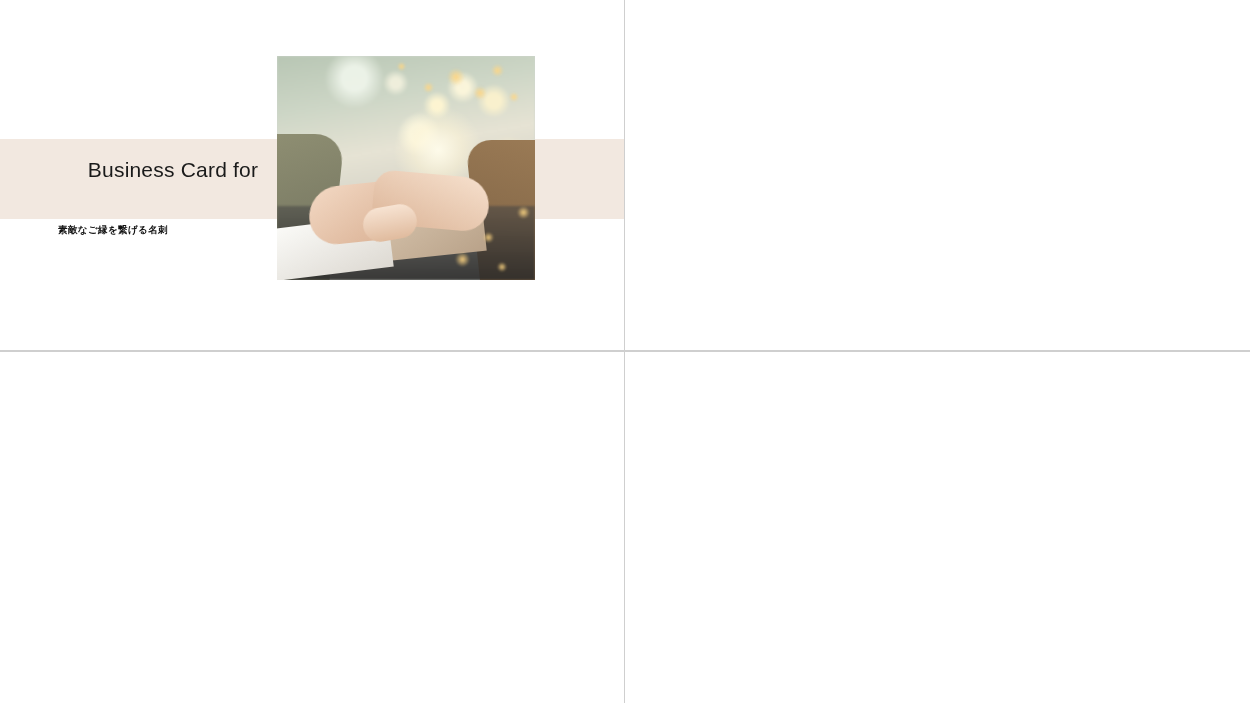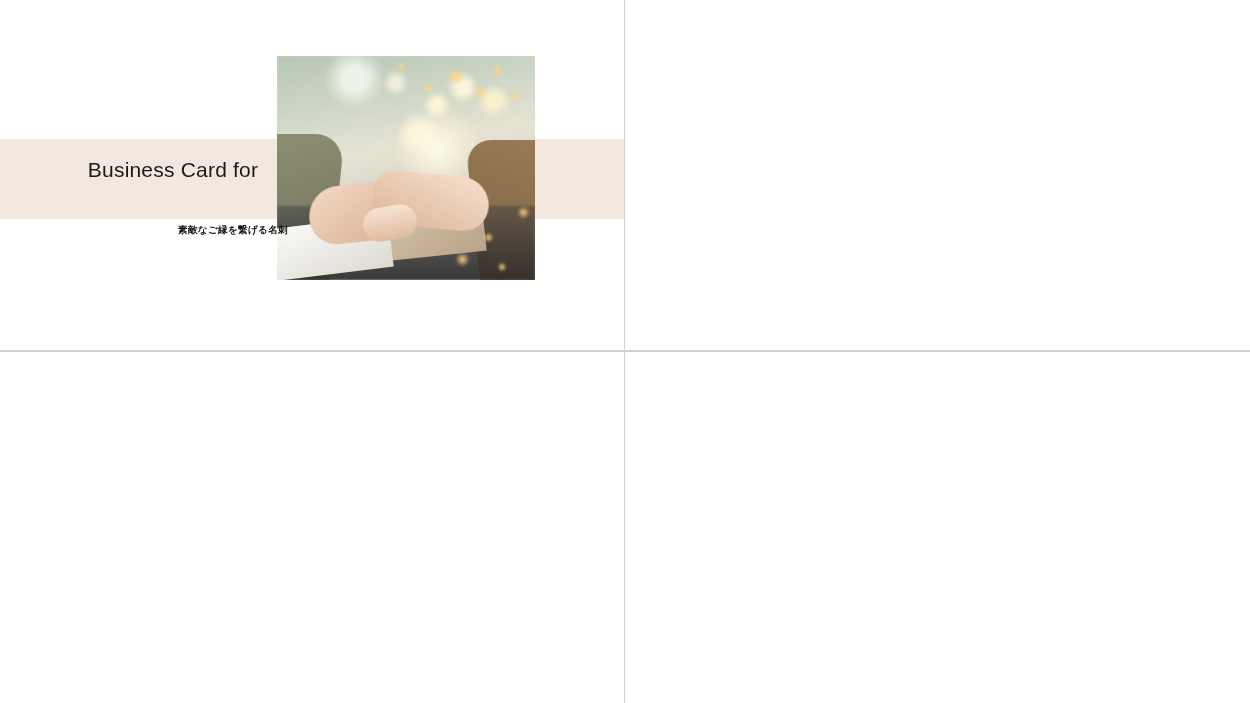--- a/index.html
+++ b/index.html
@@ -35,21 +35,21 @@
   .s1-title{
     position:absolute;left:58px;top:157px;width:230px;
     text-align:center;
     font-size:21px;line-height:1.22;
     color:#1a1a1a;letter-spacing:.2px;
     font-weight:400;
   }
   .s1-title .l2{display:block;letter-spacing:0px;}
   .s1-sub{
     position:absolute;left:58px;top:224px;width:230px;
-    text-align:right;
+    text-align:left;
     font-size:9.5px;font-weight:bold;color:#111;
     letter-spacing:.4px;
   }
   .photo-hands{
     position:absolute;left:277px;top:56px;width:258px;height:224px;
     overflow:hidden;
     background:#cfd6cf;
   }
   .ph-bg{
     position:absolute;inset:0;

